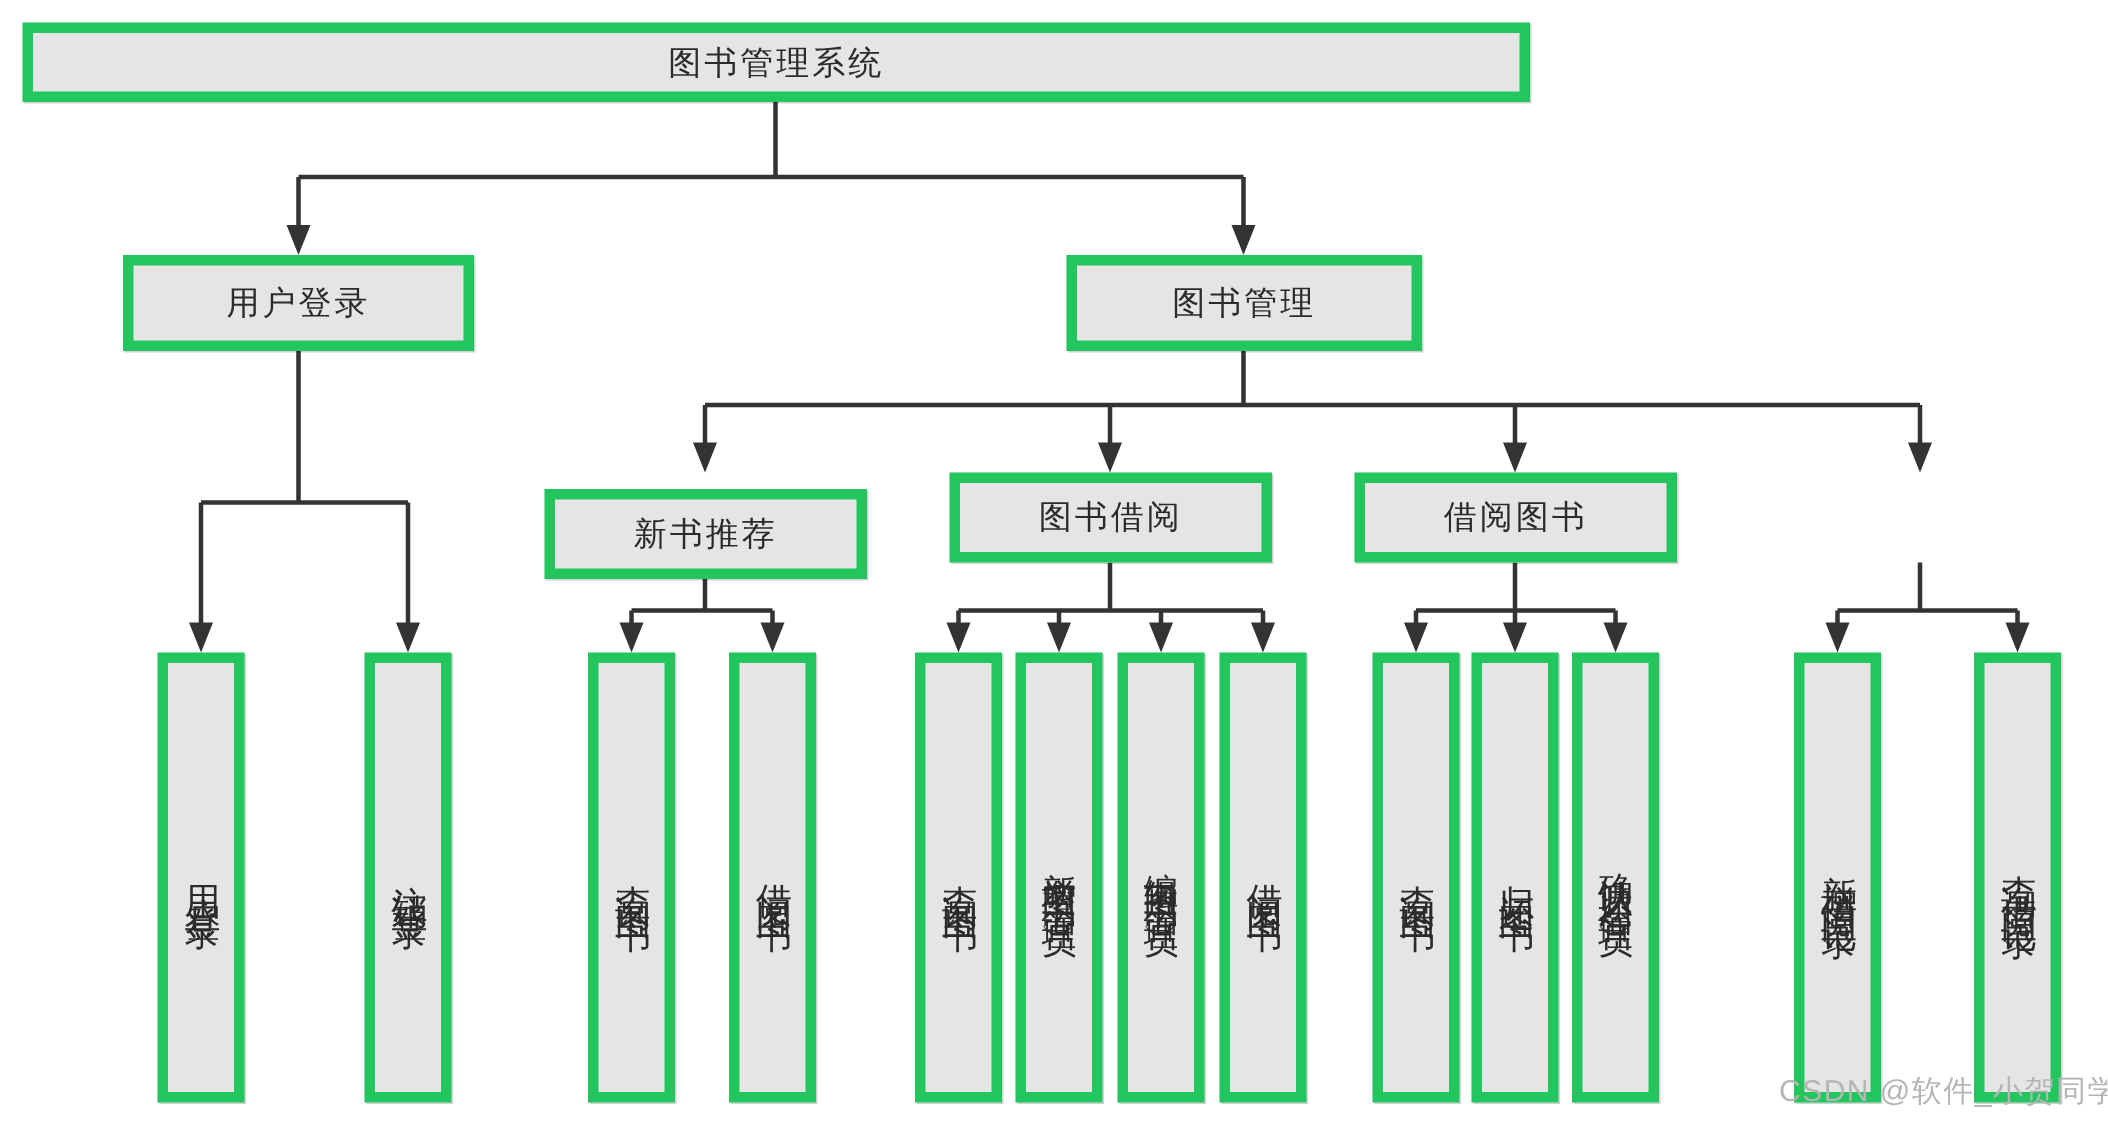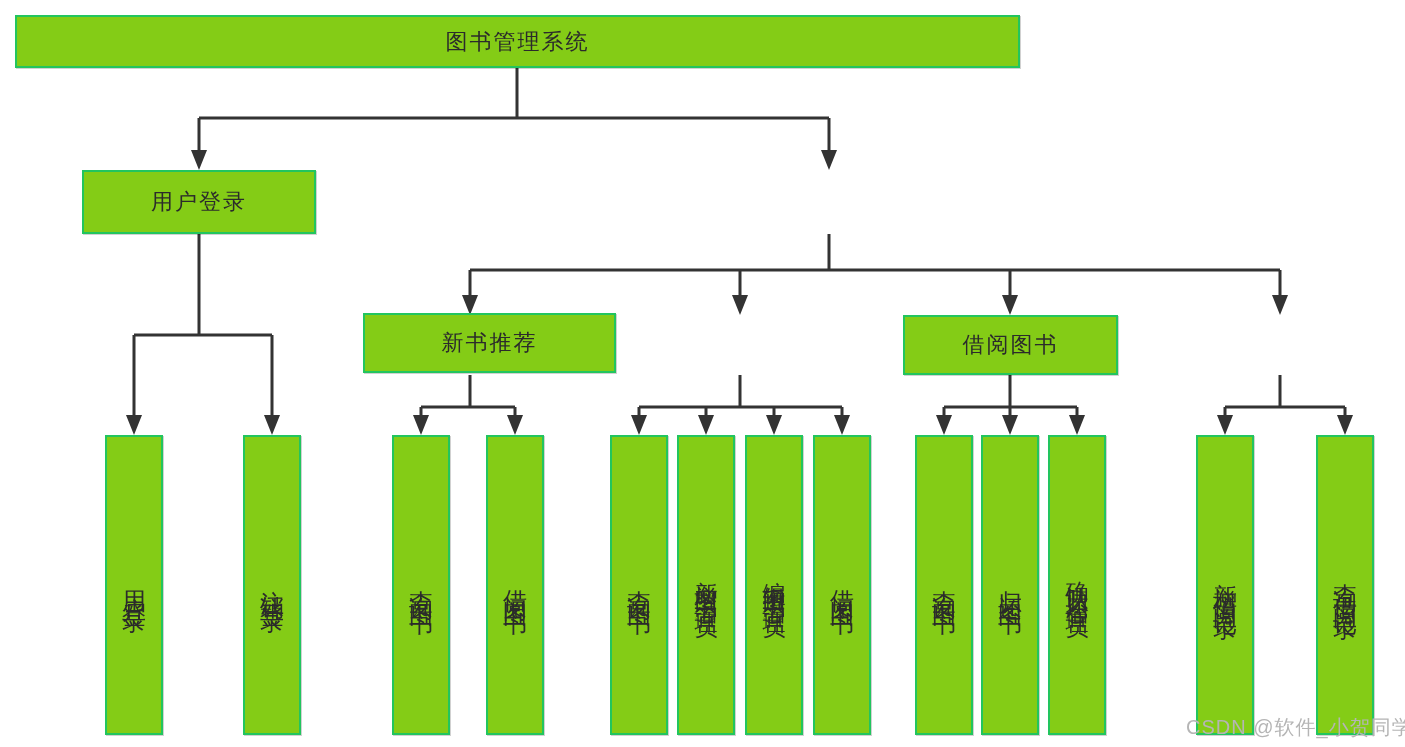--- a/index.html
+++ b/index.html
@@ -13,22 +13,22 @@
   }
   svg.connectors {
     position: absolute;
     left: 0; top: 0;
     width: 1405px; height: 747px;
     pointer-events: none;
   }
   .node {
     position: absolute;
     box-sizing: border-box;
-    background: #84cc16;
-    border: 2px solid #22c55e;
+    background: #e5e5e5;
+    border: 7px solid #22c55e;
     display: flex;
     align-items: center;
     justify-content: center;
     color: #2b2b2b;
     box-shadow: 1px 1px 0 rgba(0,0,0,0.18);
   }
   .node.h { font-size: 22px; letter-spacing: 2px; }
   .node.leaf span {
     writing-mode: vertical-rl;
     text-orientation: mixed;
@@ -93,23 +93,29 @@
     </g>
   </svg>
 
   <div class="node h" style="left:15px; top:15px; width:1005px; height:53px;">
     <span>图书管理系统</span>
   </div>
 
   <div class="node h" style="left:82px; top:170px; width:234px; height:64px;">
     <span>用户登录</span>
   </div>
+  <div class="node h" style="left:711px; top:170px; width:237px; height:64px;">
+    <span>图书管理</span>
+  </div>
 
-  <div class="node h" style="left:363px; top:313px; width:253px; height:60px;">
+  <div class="node h" style="left:363px; top:326px; width:215px; height:60px;">
     <span>新书推荐</span>
+  </div>
+  <div class="node h" style="left:633px; top:315px; width:215px; height:60px;">
+    <span>图书借阅</span>
   </div>
   <div class="node h" style="left:903px; top:315px; width:215px; height:60px;">
     <span>借阅图书</span>
   </div>
 
   <div class="node leaf" style="left:105px; top:435px; width:58px; height:300px;">
     <span>用户登录</span>
   </div>
   <div class="node leaf" style="left:243px; top:435px; width:58px; height:300px;">
     <span>注销登录</span>

